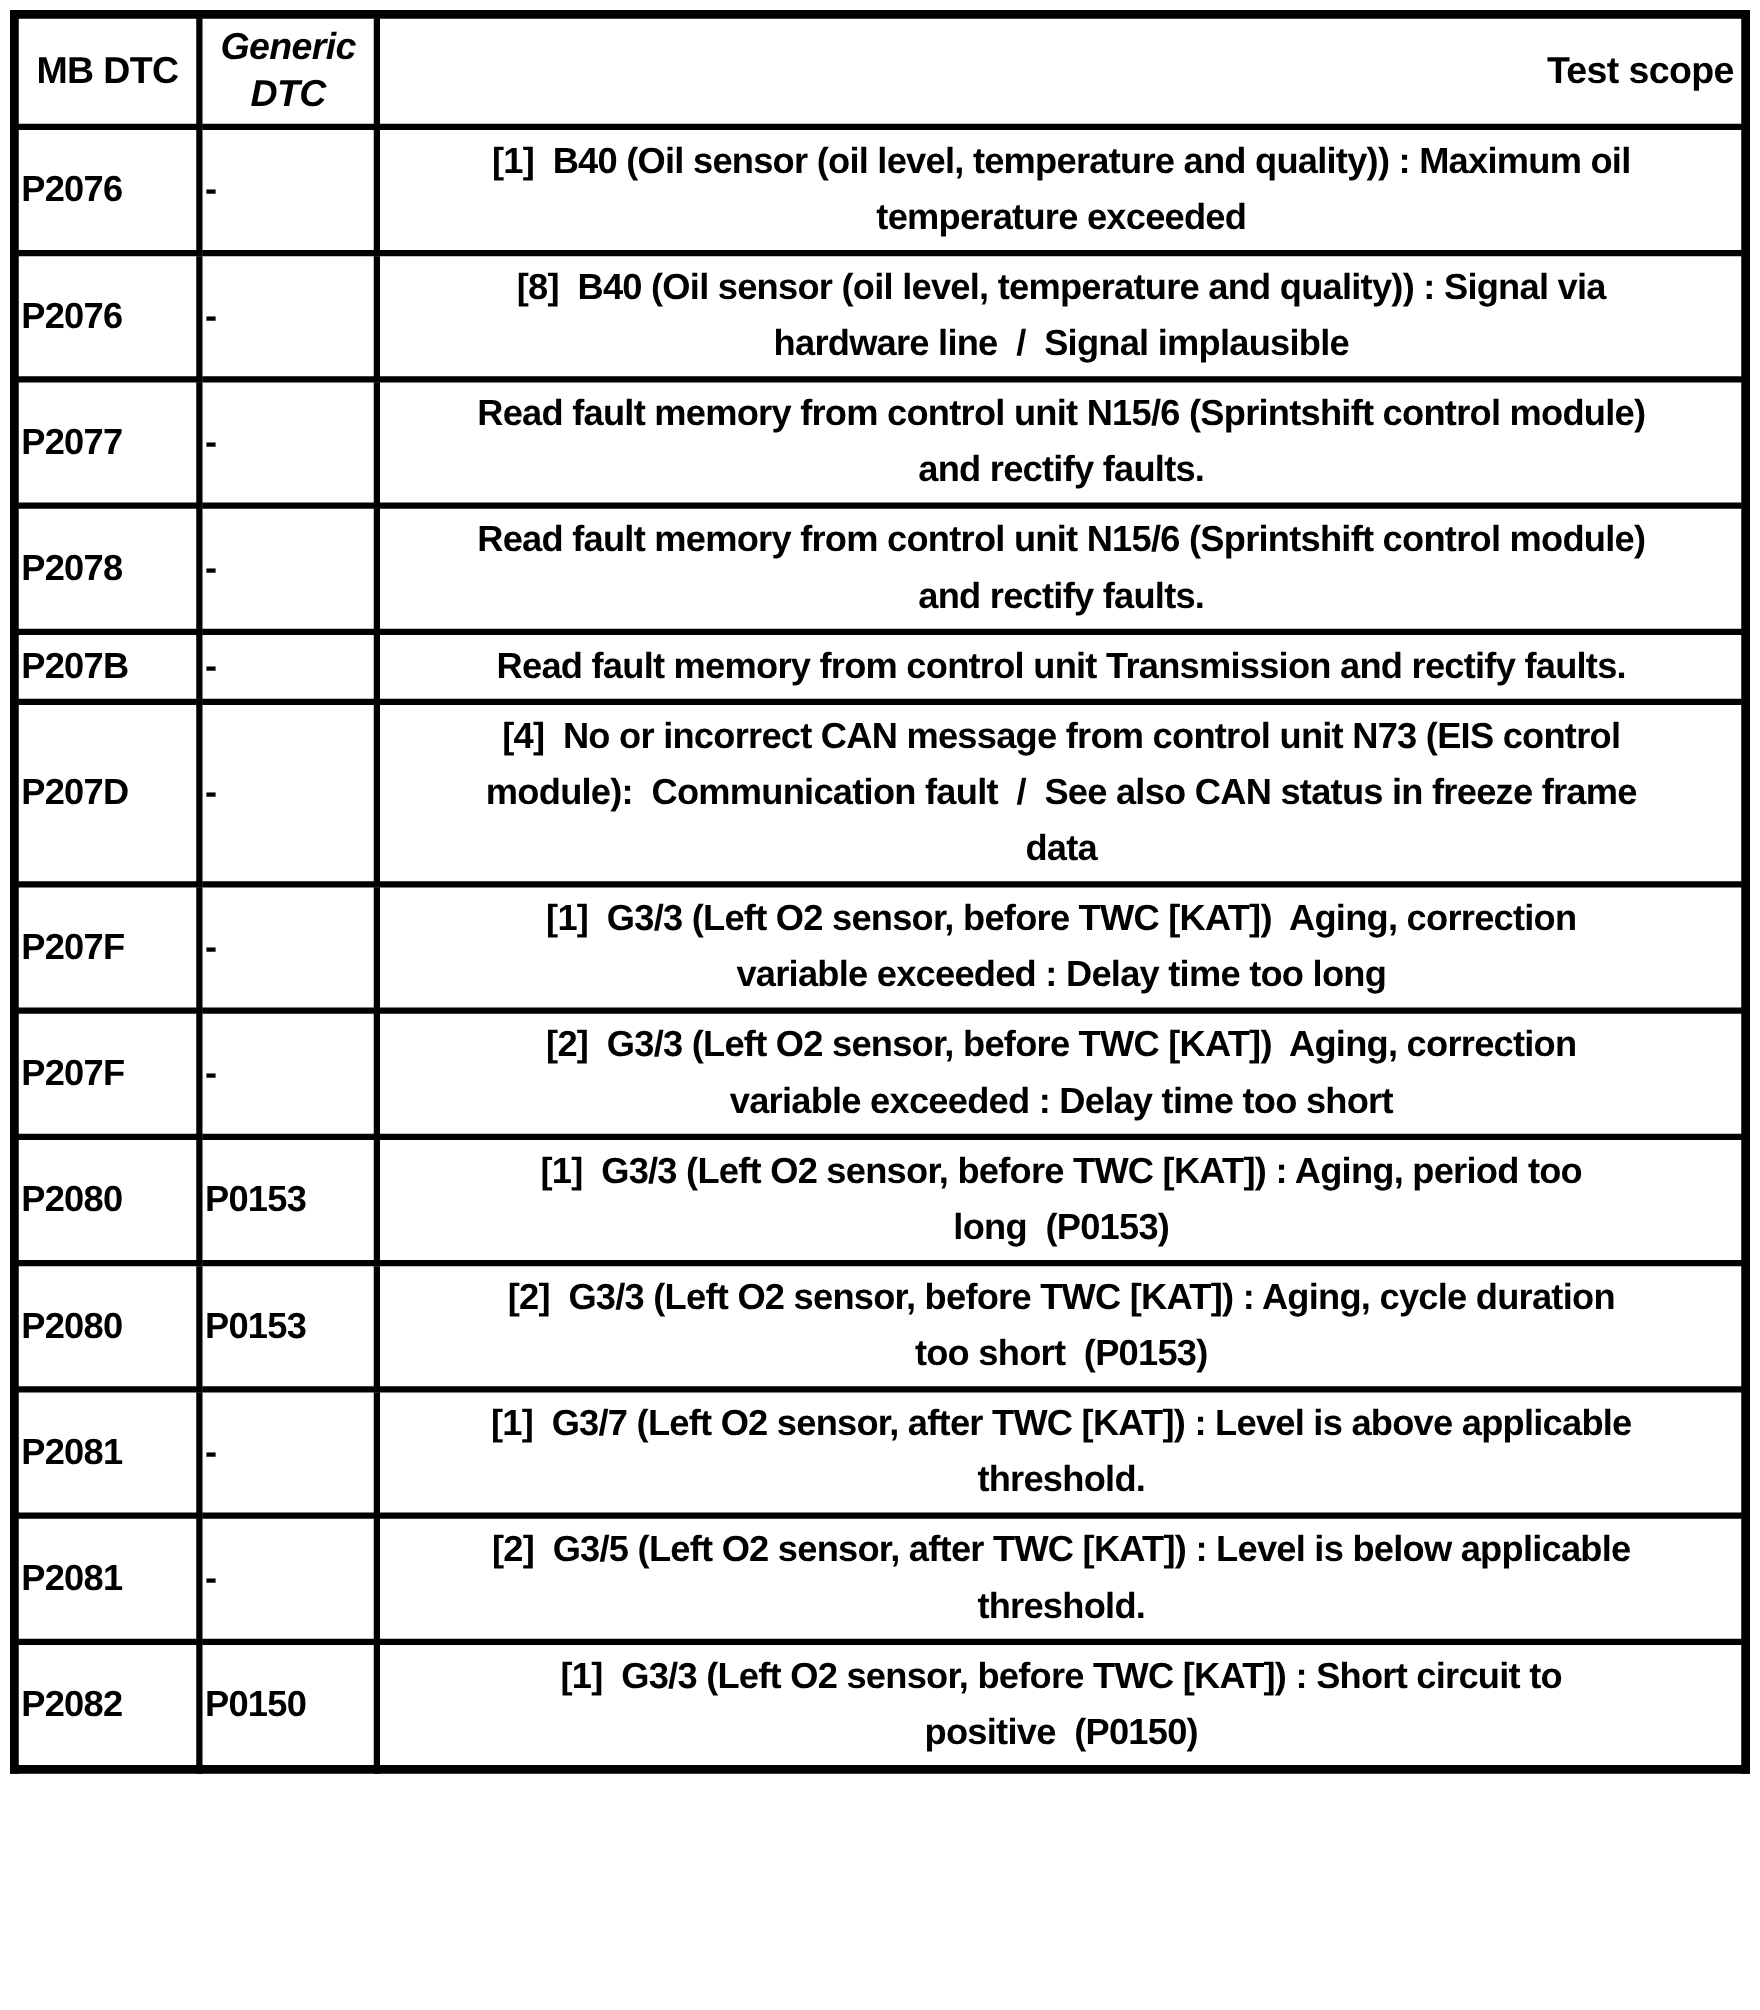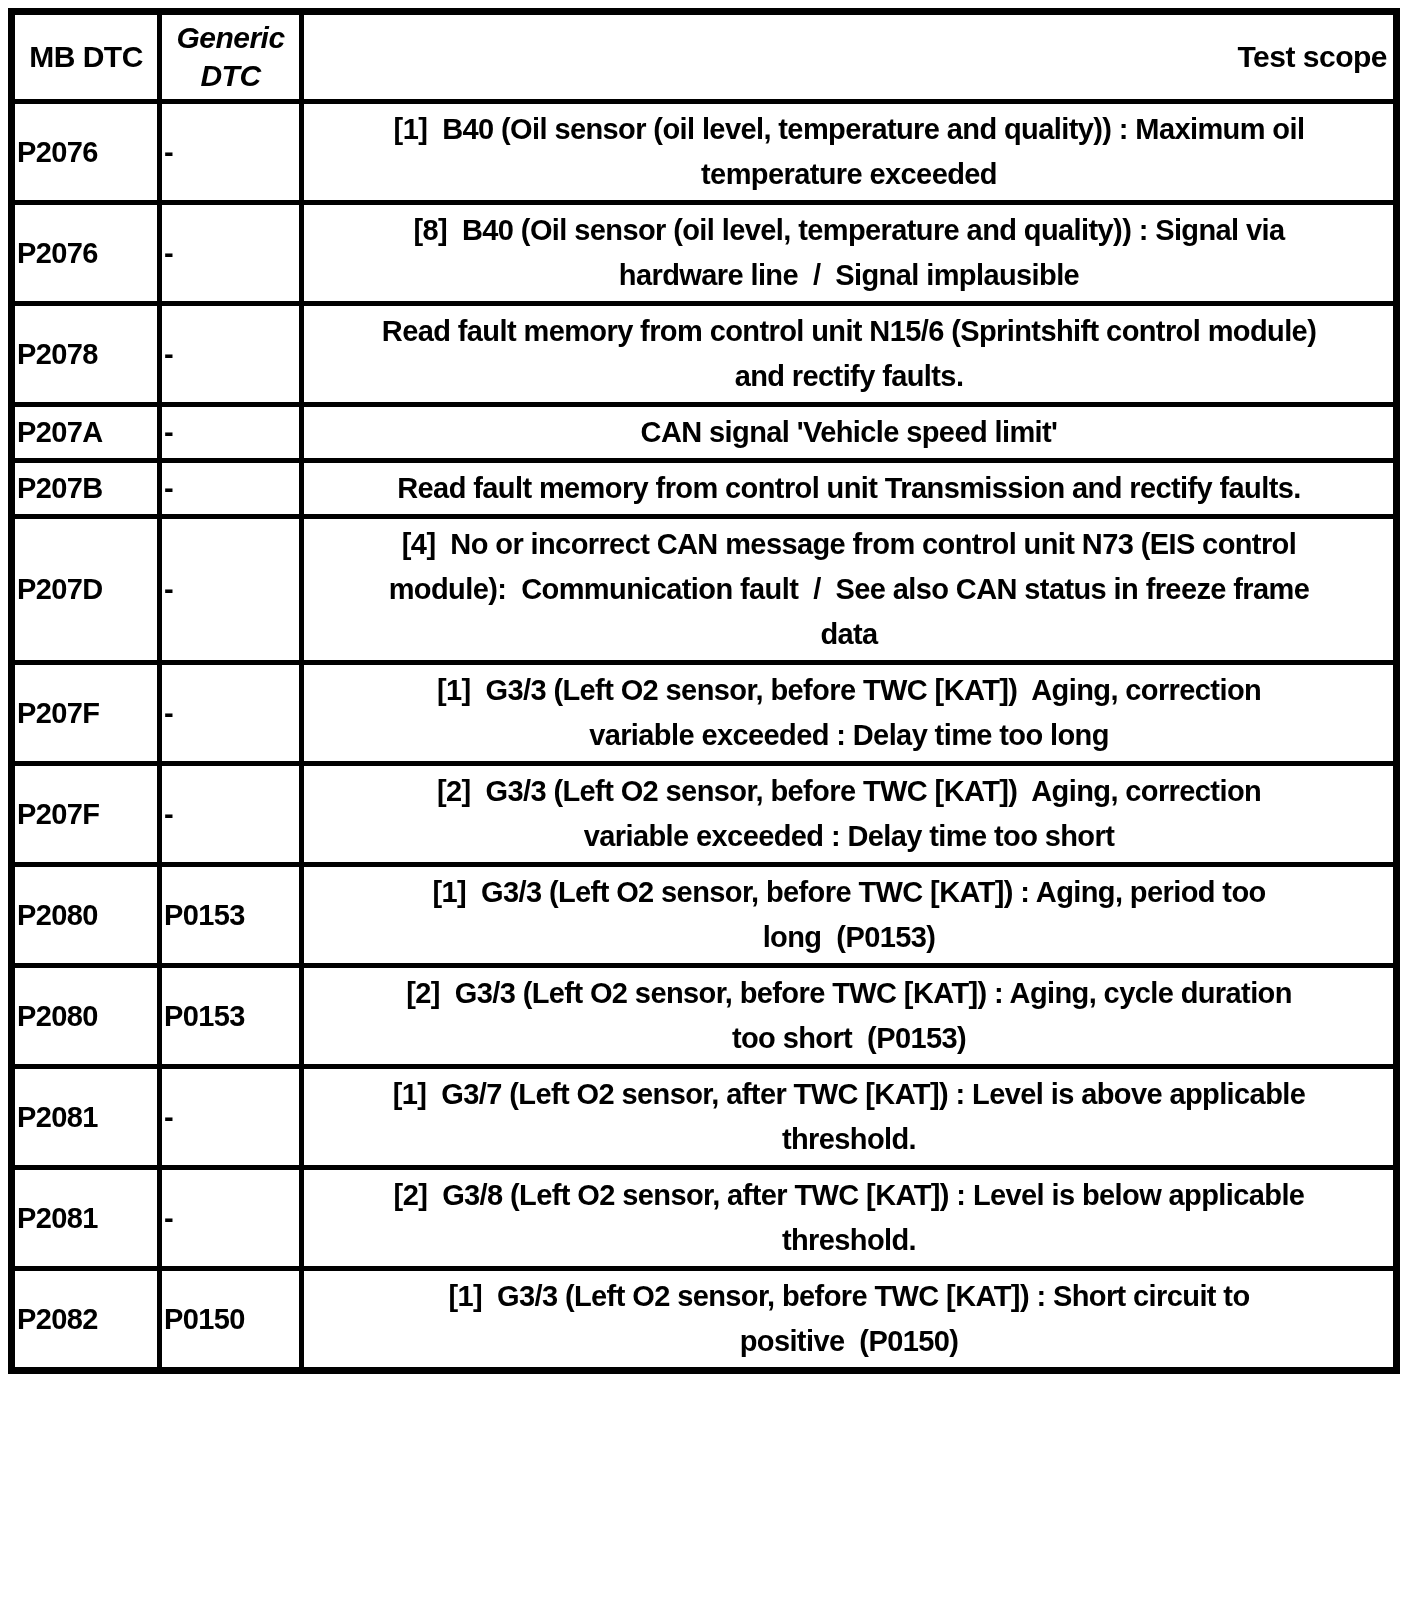--- a/index.html
+++ b/index.html
@@ -69,29 +69,30 @@
     <td class="c-scope">[1]  B40 (Oil sensor (oil level, temperature and quality)) : Maximum oil
 temperature exceeded</td>
   </tr>
         <tr>
     <td class="c-mb">P2076</td>
     <td class="c-gen">-</td>
     <td class="c-scope">[8]  B40 (Oil sensor (oil level, temperature and quality)) : Signal via
 hardware line  /  Signal implausible</td>
   </tr>
         <tr>
-    <td class="c-mb">P2078</td>
+    <td class="c-mb">P2077</td>
     <td class="c-gen">-</td>
     <td class="c-scope">Read fault memory from control unit N15/6 (Sprintshift control module)
 and rectify faults.</td>
   </tr>
         <tr>
-    <td class="c-mb">P207A</td>
+    <td class="c-mb">P2078</td>
     <td class="c-gen">-</td>
-    <td class="c-scope">CAN signal 'Vehicle speed limit'</td>
+    <td class="c-scope">Read fault memory from control unit N15/6 (Sprintshift control module)
+and rectify faults.</td>
   </tr>
         <tr>
     <td class="c-mb">P207B</td>
     <td class="c-gen">-</td>
     <td class="c-scope">Read fault memory from control unit Transmission and rectify faults.</td>
   </tr>
         <tr>
     <td class="c-mb">P207D</td>
     <td class="c-gen">-</td>
     <td class="c-scope">[4]  No or incorrect CAN message from control unit N73 (EIS control
@@ -124,21 +125,21 @@
   </tr>
         <tr>
     <td class="c-mb">P2081</td>
     <td class="c-gen">-</td>
     <td class="c-scope">[1]  G3/7 (Left O2 sensor, after TWC [KAT]) : Level is above applicable
 threshold.</td>
   </tr>
         <tr>
     <td class="c-mb">P2081</td>
     <td class="c-gen">-</td>
-    <td class="c-scope">[2]  G3/8 (Left O2 sensor, after TWC [KAT]) : Level is below applicable
+    <td class="c-scope">[2]  G3/5 (Left O2 sensor, after TWC [KAT]) : Level is below applicable
 threshold.</td>
   </tr>
         <tr>
     <td class="c-mb">P2082</td>
     <td class="c-gen">P0150</td>
     <td class="c-scope">[1]  G3/3 (Left O2 sensor, before TWC [KAT]) : Short circuit to
 positive  (P0150)</td>
   </tr>
       </tbody>
   </table>

